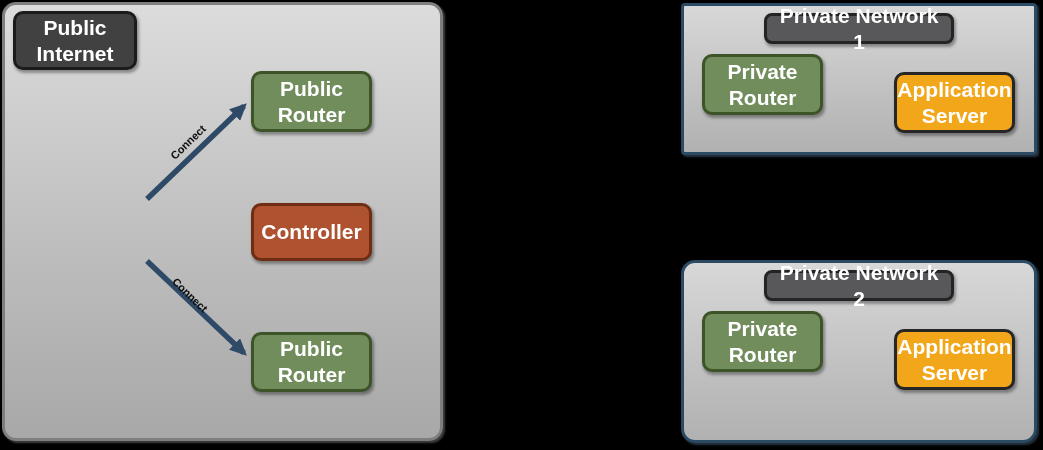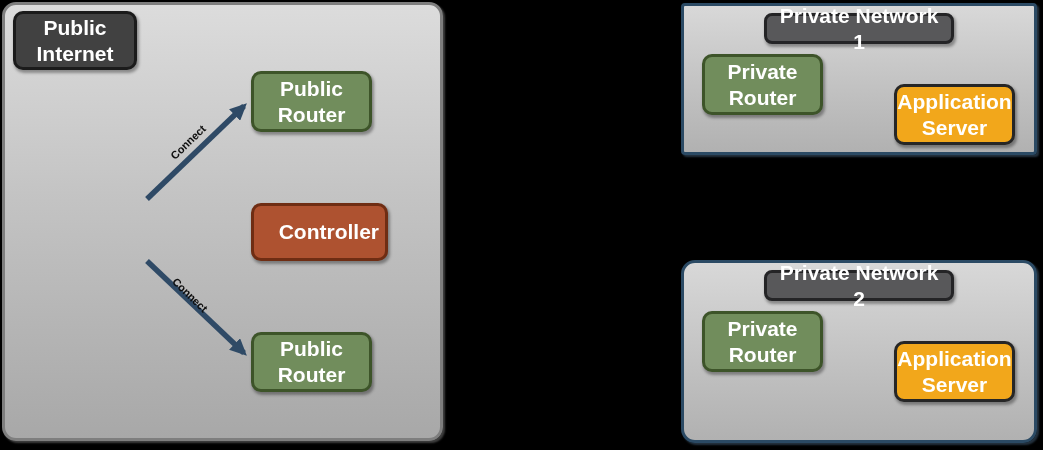--- a/index.html
+++ b/index.html
@@ -47,30 +47,30 @@
   .node.green  { background: #718d5c; border-color: #3d5429; }
   .node.slate  { background: #5e7389; border-color: #2c3d4f; }
   .node.rust   { background: #ae5230; border-color: #6f2d13; }
   .node.orange { background: #f2a71b; border-color: #262626; }
   .node.badge  { background: #58585a; border-color: #242426; border-radius: 8px; }
 
   
   #node-public-internet      { left: 8px;   top: 6px;   width: 124px; height: 59px; }
   #node-public-router-top    { left: 246px; top: 66px;  width: 121px; height: 61px; }
   #node-sdk-application      { left: 25px;  top: 197px; width: 122px; height: 60px; }
-  #node-controller           { left: 246px; top: 198px; width: 137px; height: 58px; justify-content: flex-end; }
+  #node-controller           { left: 246px; top: 198px; width: 121px; height: 58px; }
   #node-public-router-bottom { left: 246px; top: 327px; width: 121px; height: 60px; }
 
   
   .pn-title {
     left: 50%; transform: translateX(-50%);
     top: 7px; width: 190px; height: 31px;
   }
   .pn-router { left: 18px;  top: 48px; width: 121px; height: 61px; }
-  .pn-server { left: 210px; top: 78px; width: 121px; height: 61px; }
+  .pn-server { left: 210px; top: 66px; width: 121px; height: 61px; }
 
   
   .edges-svg { position: absolute; left: 0; top: 0; width: 435px; height: 433px; z-index: 1; }
 
   .connect-label {
     position: absolute; z-index: 3;
     font-size: 11px; font-weight: bold; color: #0e0e0e;
     white-space: nowrap;
   }
   .rot-up   { transform: translate(-50%,-50%) rotate(-44deg); }

